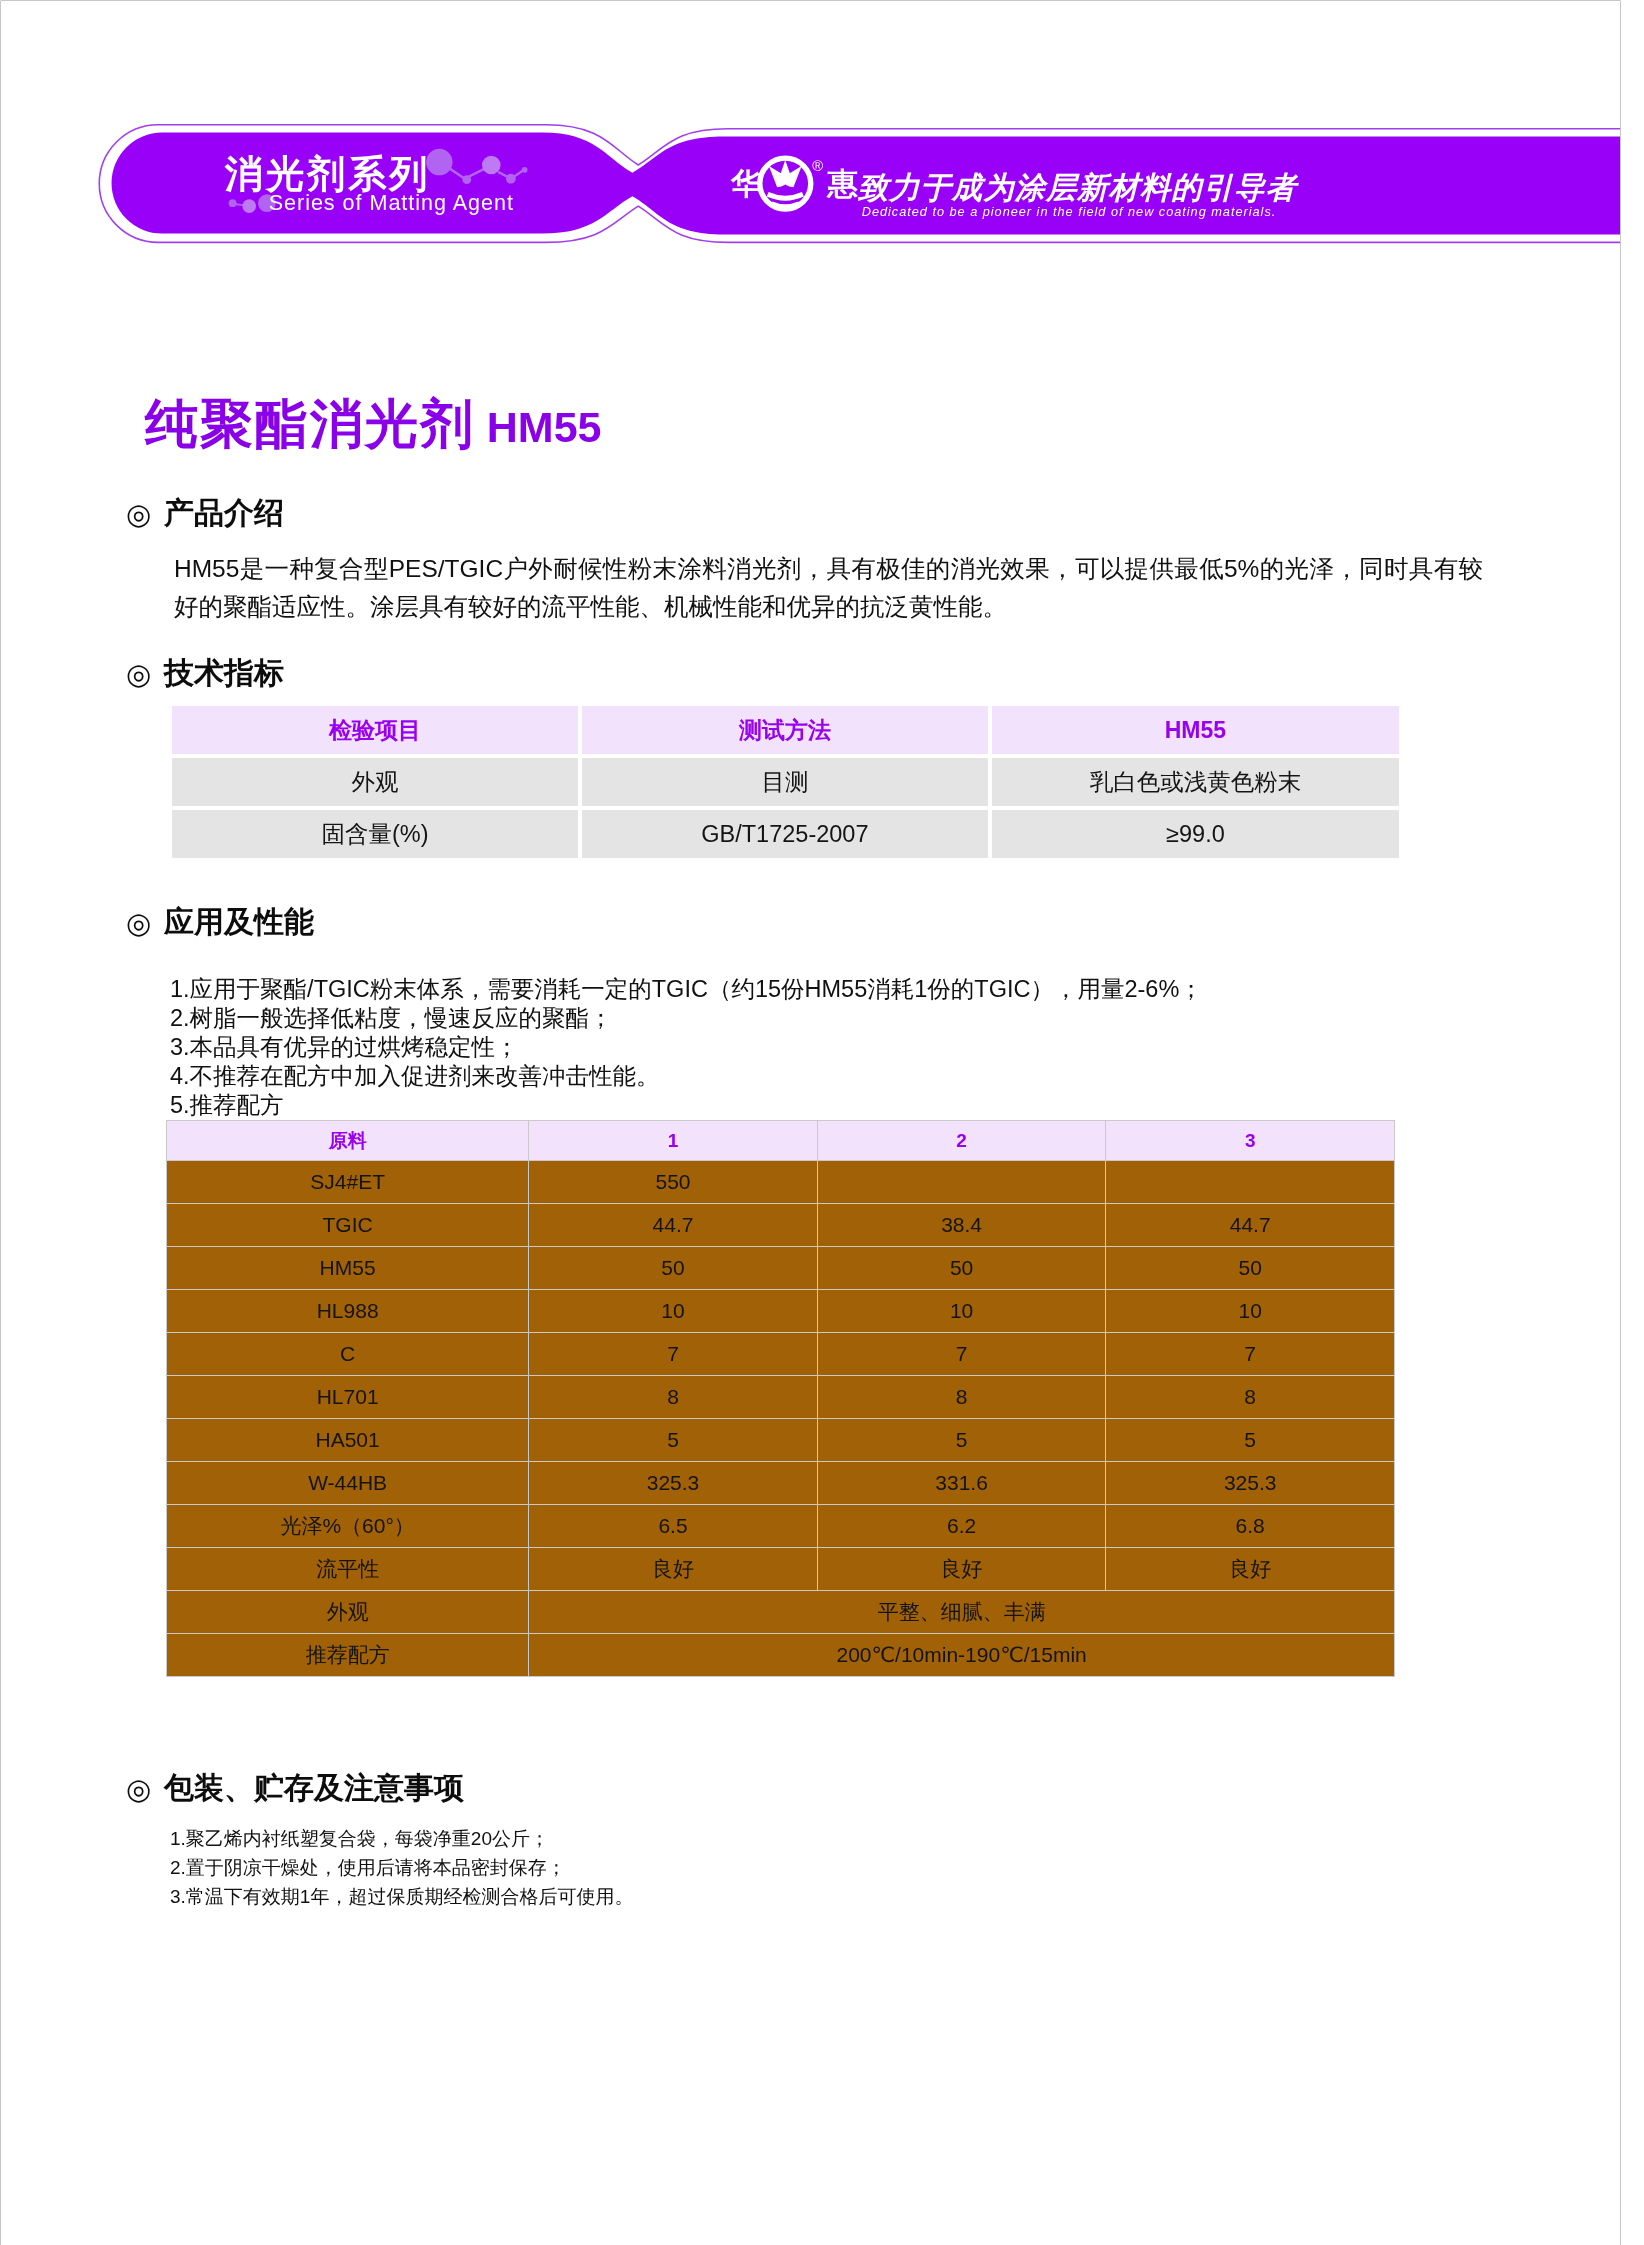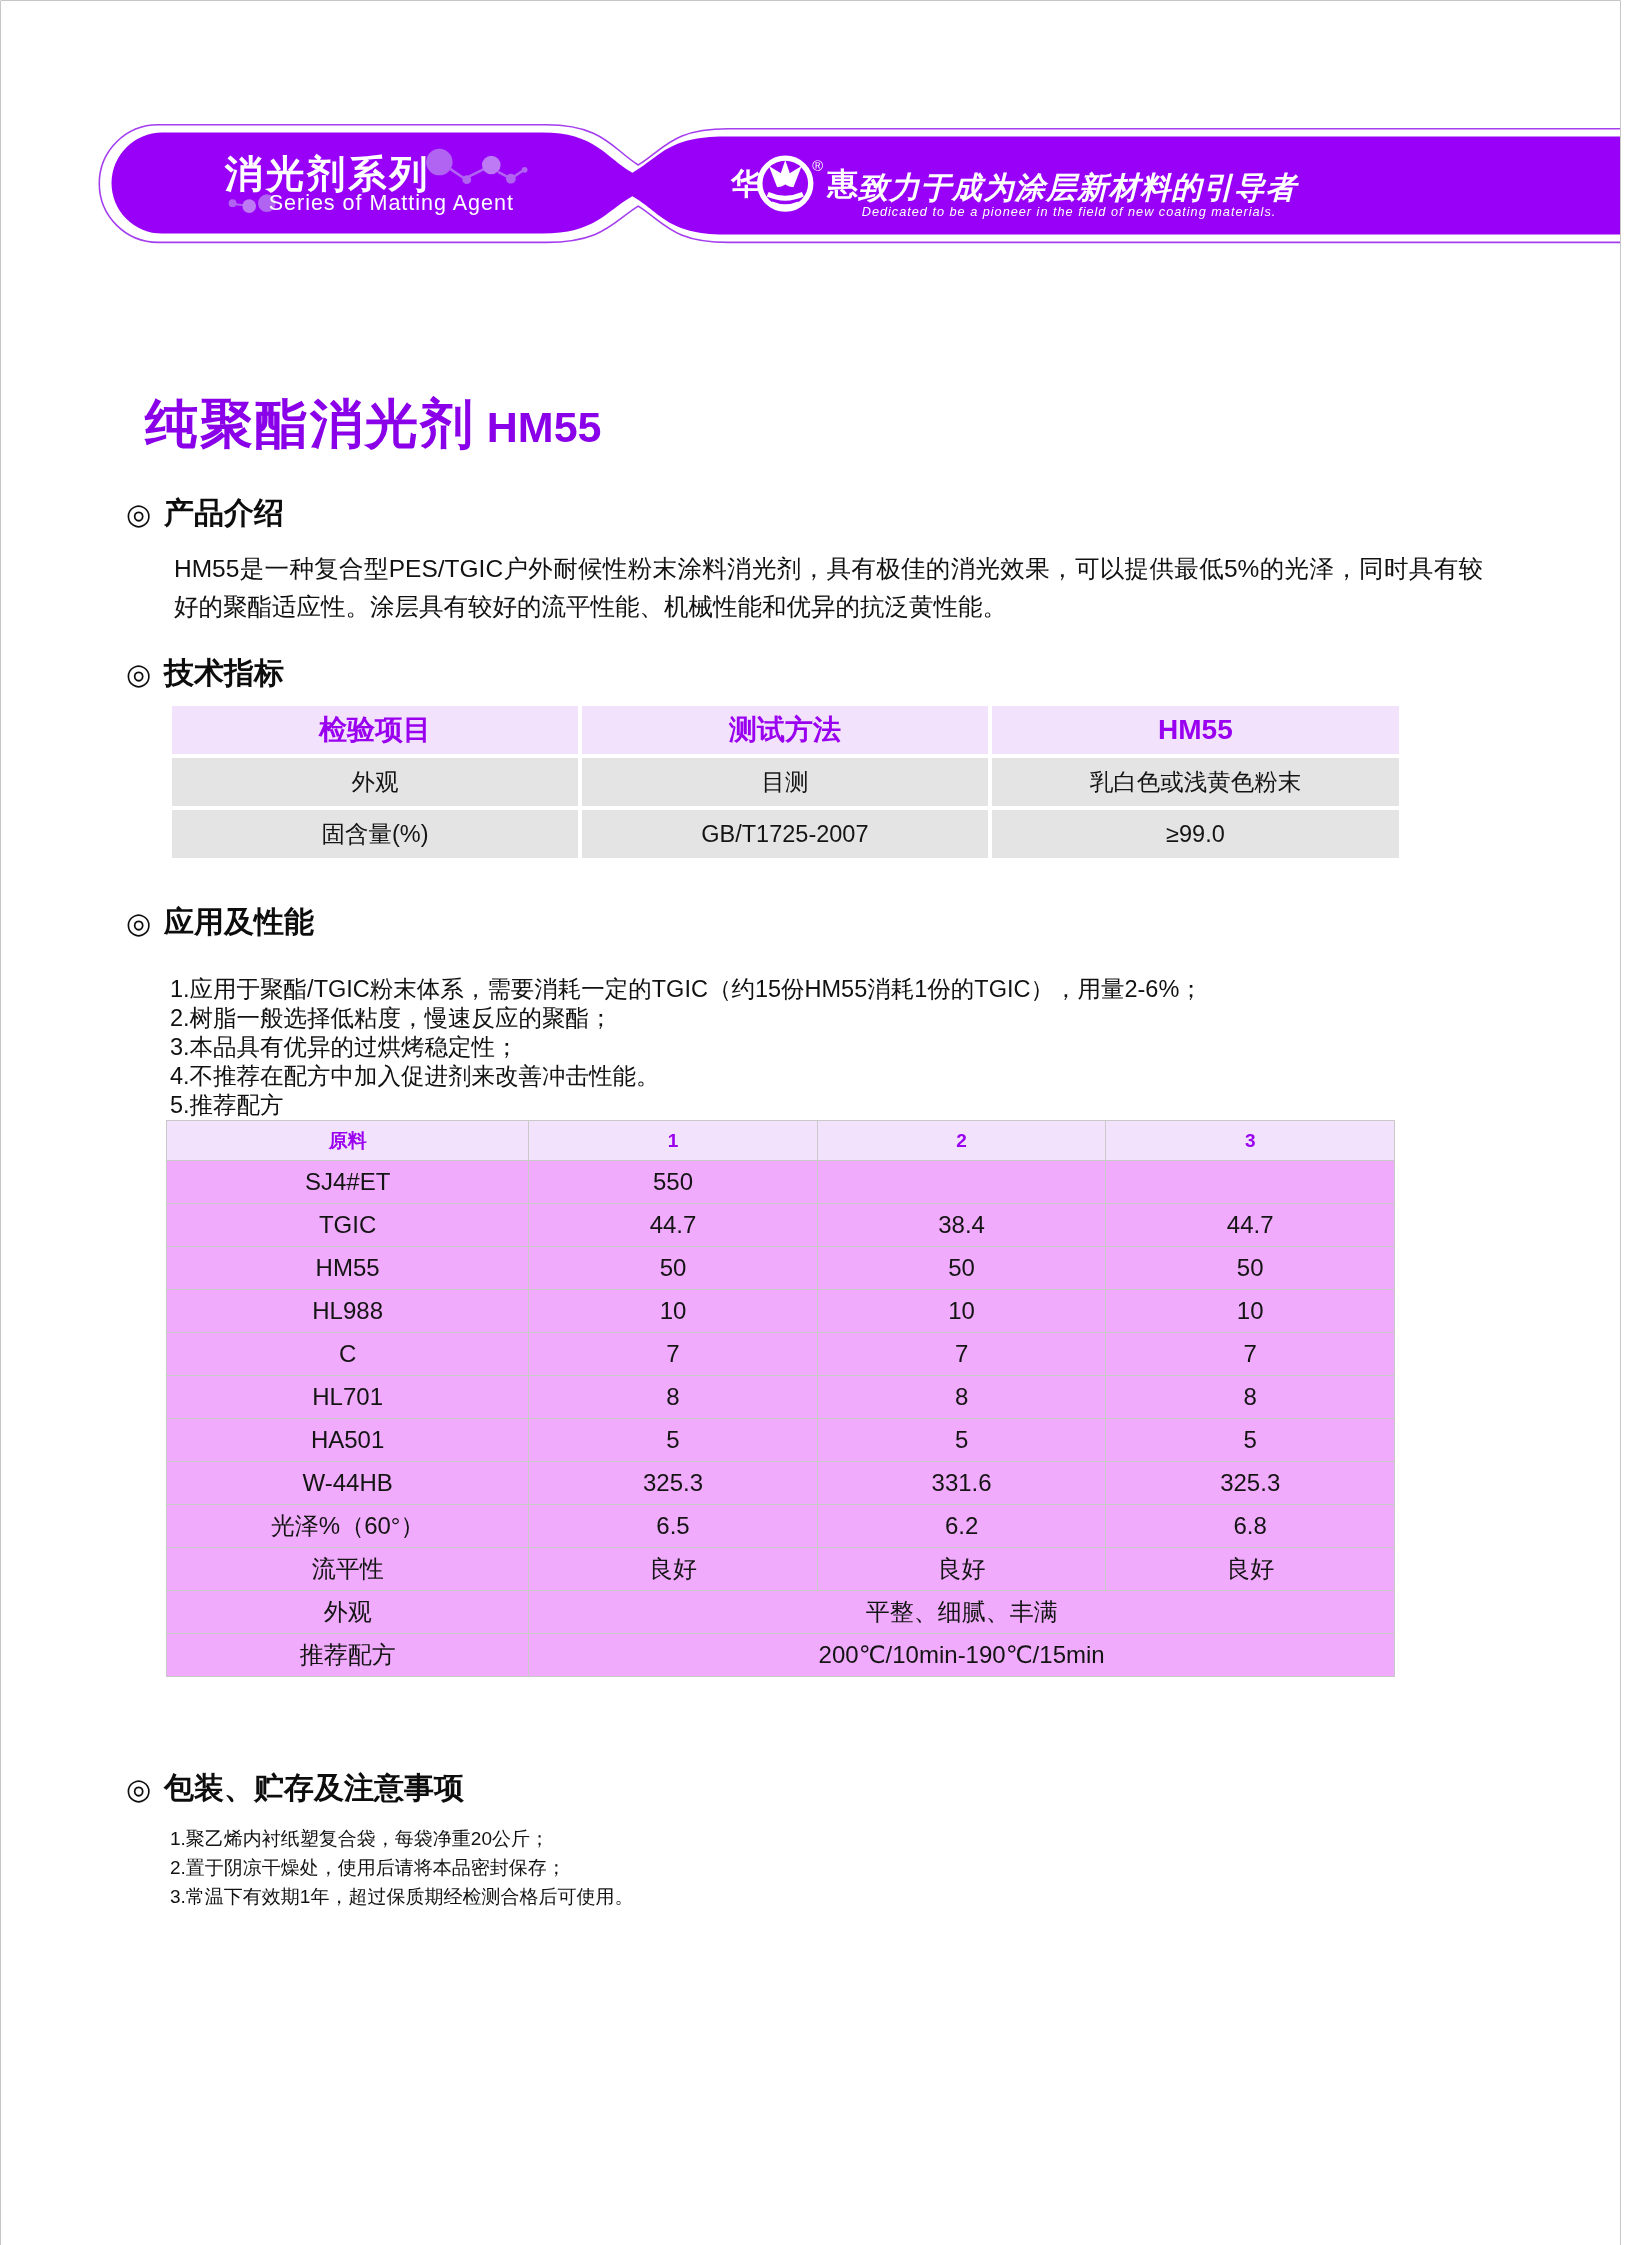--- a/index.html
+++ b/index.html
@@ -27,30 +27,30 @@
   #intro-head{top:497px;}
   #specs-head{top:657px;}
   #app-head{top:906px;}
   #pack-head{top:1772px;}
   
   .intro-body{position:absolute;top:549px;left:173px;width:1309px;
     font-size:24.5px;line-height:38px;text-align:justify;}
   
   .spec-table{position:absolute;top:701px;left:167px;width:1235px;
     border-collapse:separate;border-spacing:4.9px;table-layout:fixed;}
-  .spec-table th{background:#f2e2fb;color:#9a00f0;font-size:28px;font-weight:bold;height:46px;}
+  .spec-table th{background:#f2e2fb;color:#9a00f0;font-size:23px;font-weight:bold;height:46px;}
   .spec-table td{background:#e4e4e4;color:#141414;font-size:23.5px;text-align:center;height:46px;}
   
   .app-list{position:absolute;top:974px;left:169px;font-size:23.5px;line-height:29px;}
   
   .form-table{position:absolute;top:1119px;left:165px;width:1229px;
     border-collapse:collapse;table-layout:fixed;background:#ffffff;}
   .form-table th,.form-table td{border:1px solid #c9c9c9;text-align:center;padding:0;}
   .form-table th{background:#f2e2fb;color:#9a00f0;font-size:19px;font-weight:bold;height:39px;}
-  .form-table td{font-size:24px;color:#141414;height:42px;background:#f0abfc;margin-top:12px;}
+  .form-table td{font-size:21px;color:#141414;height:42px;background:#a16207;margin-top:12px;}
   
   .pack-list{position:absolute;top:1823px;left:169px;font-size:19px;line-height:29px;}
 </style>
 </head>
 <body>
 
 <div class="page">
 
   <svg class="banner" viewBox="0 0 1678 150">
 

